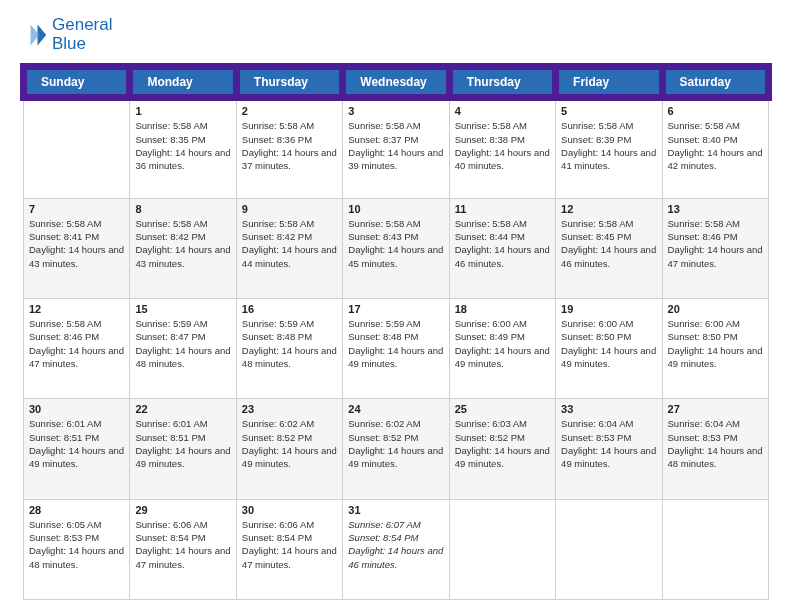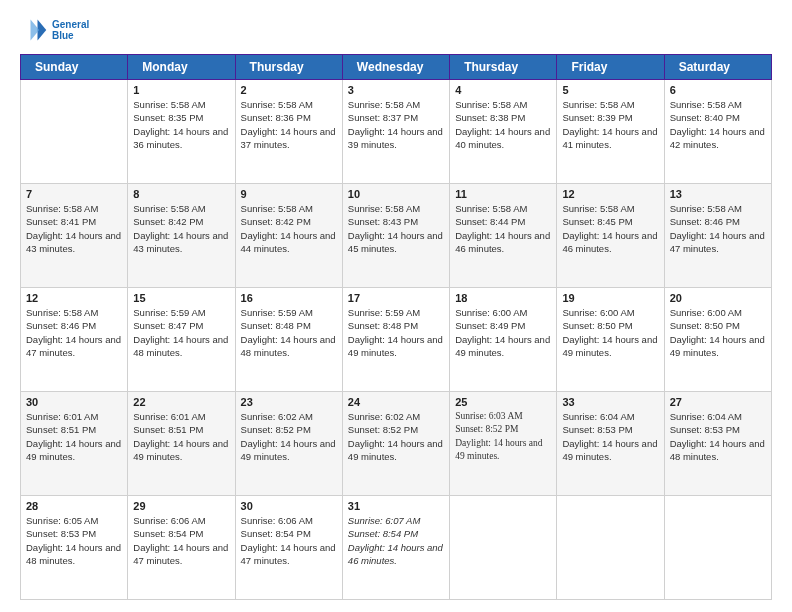--- a/index.html
+++ b/index.html
@@ -22,22 +22,22 @@
       justify-content: space-between;
       align-items: flex-start;
       margin-bottom: 10px;
     }
     .logo {
       display: flex;
       align-items: center;
       gap: 4px;
     }
     .logo-text {
-      font-size: 10px;
-      font-weight: bold;
+      font-size: 17px;
+      font-weight: normal;
       color: #333;
       line-height: 1.1;
     }
     .logo-text span {
       color: #1a6bb5;
     }
     .logo-icon {
       width: 28px;
       height: 28px;
     }
@@ -63,21 +63,21 @@
       border-collapse: collapse;
       flex: 1;
     }
     thead tr th {
       background-color: #2a6db5;
       color: #fff;
       font-size: 12px;
       font-weight: bold;
       padding: 5px 14px;
       text-align: left;
-      border: 1px solid #4c1d95;
+      border: 7px solid #4c1d95;
     }
     tbody tr {
       border-bottom: 1px solid #ccc;
     }
     tbody tr td {
       border: 1px solid #d0d0d0;
       vertical-align: top;
       padding: 4px 5px;
       font-size: 10px;
       color: #333;
@@ -285,21 +285,21 @@
 Daylight: 14 hours and 49 minutes.</div>
             </td>
             <td>
               <div class="day-number">24</div>
               <div class="day-detail" style="white-space: pre-line;">Sunrise: 6:02 AM
 Sunset: 8:52 PM
 Daylight: 14 hours and 49 minutes.</div>
             </td>
             <td>
               <div class="day-number">25</div>
-              <div class="day-detail" style="white-space: pre-line; font-family: Liberation Serif, serif;">Sunrise: 6:03 AM
+              <div class="day-detail" style="white-space: pre-line;">Sunrise: 6:03 AM
 Sunset: 8:52 PM
 Daylight: 14 hours and 49 minutes.</div>
             </td>
             <td>
               <div class="day-number">33</div>
               <div class="day-detail" style="white-space: pre-line;">Sunrise: 6:04 AM
 Sunset: 8:53 PM
 Daylight: 14 hours and 49 minutes.</div>
             </td>
             <td>

